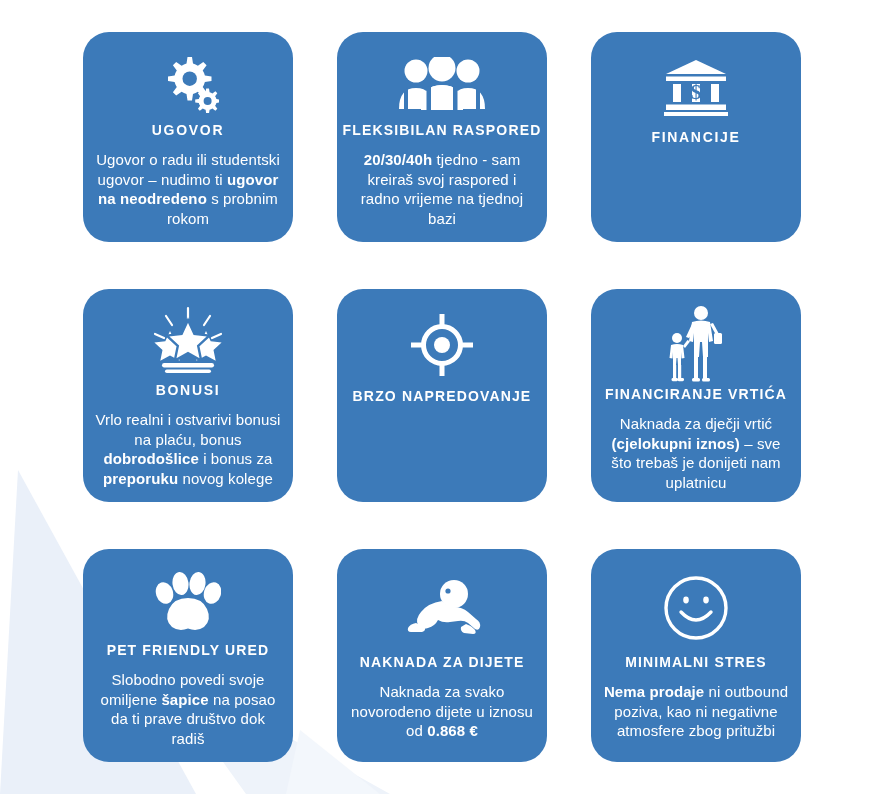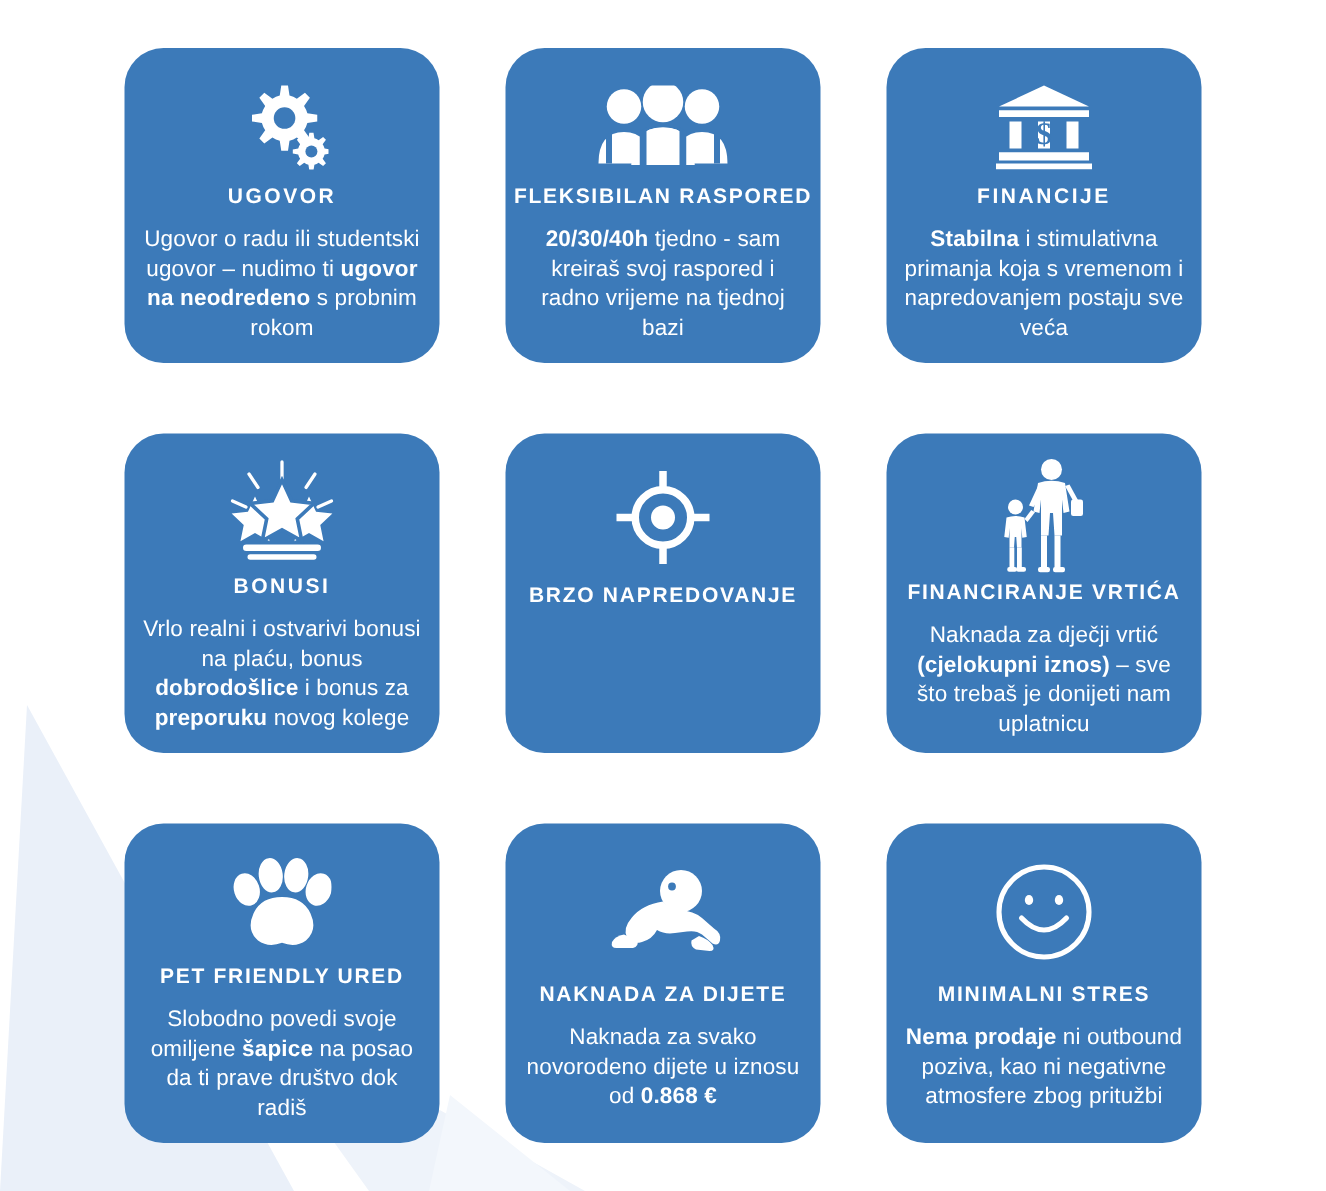--- a/index.html
+++ b/index.html
@@ -145,21 +145,20 @@
           <rect x="2" y="18.5" width="60" height="4.5"></rect>
           <rect x="9" y="26" width="8" height="18"></rect>
           <rect x="28" y="26" width="8" height="18"></rect>
           <rect x="47" y="26" width="8" height="18"></rect>
           <rect x="2" y="46.5" width="60" height="5.5"></rect>
           <rect x="0" y="54" width="64" height="4"></rect>
           <text x="32" y="41" font-family="'Liberation Serif', serif" font-size="21" font-weight="bold" fill="#3c7ab9" text-anchor="middle">$</text>
         </svg>
       </div>
       <div class="card-title">FINANCIJE</div>
-      <div class="card-body"><b>Stabilna</b> i stimulativna primanja koja s vremenom i napredovanjem postaju sve veća</div>
     </div>
 
     <div class="card r2">
       <div class="card-icon">
         <svg width="78" height="72" viewBox="0 0 78 72" fill="#ffffff">
           <g stroke="#ffffff" stroke-width="2.2" stroke-linecap="round">
             <line x1="39" y1="2" x2="39" y2="13"></line>
             <line x1="17" y1="10" x2="23" y2="19"></line>
             <line x1="61" y1="10" x2="55" y2="19"></line>
             <line x1="6" y1="28" x2="15" y2="32"></line>

